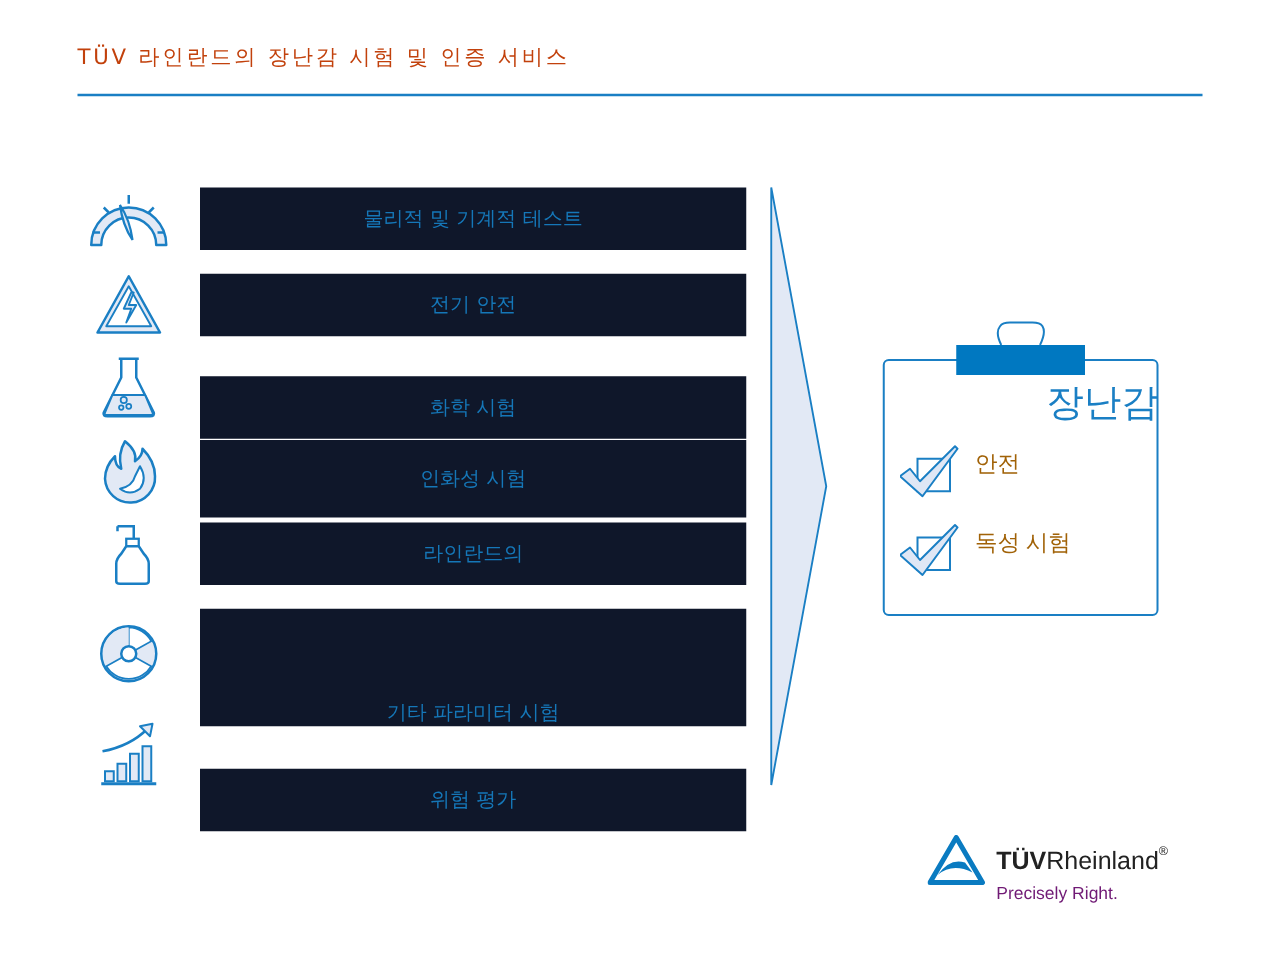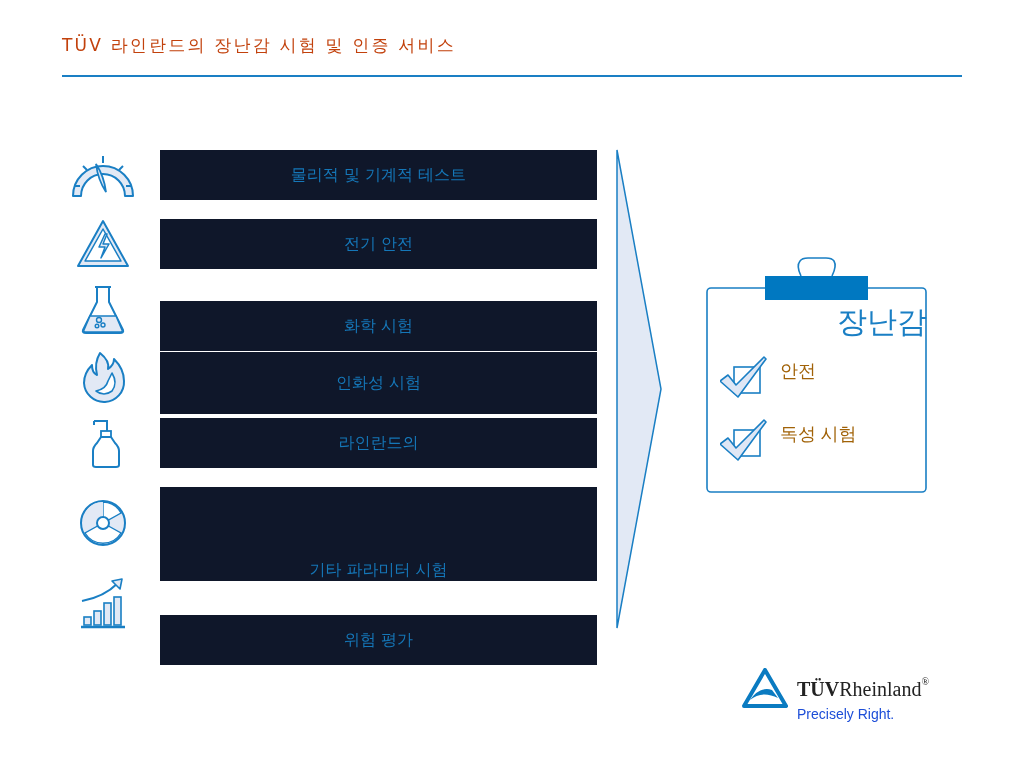--- a/index.html
+++ b/index.html
@@ -11,24 +11,24 @@
          display:flex; flex-direction:column; align-items:center; justify-content:center;
          font-size:16px; color:#1577b8; line-height:1.4; }
   .row .sub { font-family:"Liberation Sans", sans-serif; font-size:16px; }
   .icon { position:absolute; left:70px; width:66px; height:50px; display:flex; align-items:center; justify-content:center; }
   .icon svg { overflow:visible; }
   .chevron { position:absolute; left:0; top:0; }
   .clip-title { position:absolute; left:707px; width:220px; top:302px; text-align:right; font-size:30px; color:#1a7fc4; }
   .check-item { position:absolute; left:720px; height:50px; }
   .check-item .label { position:absolute; left:60px; top:4px; font-size:18px; color:#a16207; white-space:nowrap; }
   .logo { position:absolute; left:742px; top:668px; width:240px; height:60px; }
-  .logo .brand { position:absolute; left:55px; top:10px; font-family:Liberation Serif, serif; font-size:20px; color:#222; }
+  .logo .brand { position:absolute; left:55px; top:10px; font-family:Liberation Sans, sans-serif; font-size:20px; color:#222; }
   .logo .brand b { font-weight:bold; }
   .logo .brand sup { font-size:10px; vertical-align:top; position:relative; top:-2px; }
-  .logo .tagline { position:absolute; left:55px; top:38px; font-family:"Liberation Sans", sans-serif; font-size:14px; color:#1d4ed8; }
+  .logo .tagline { position:absolute; left:55px; top:38px; font-family:"Liberation Sans", sans-serif; font-size:14px; color:#701a75; }
 </style>
 </head>
 <body>
 
 <div class="title">TÜV 라인란드의 장난감 시험 및 인증 서비스</div>
 <div class="title-rule"></div>
 
 <div class="icon" style="top:150px;">
   <svg width="66" height="46" viewBox="0 0 66 46">
     <path d="M3 44 A30 30 0 0 1 63 44 L55 44 A22 22 0 0 0 11 44 Z" fill="#e2e9f5" stroke="#1a7fc4" stroke-width="2" stroke-linejoin="round"></path>

